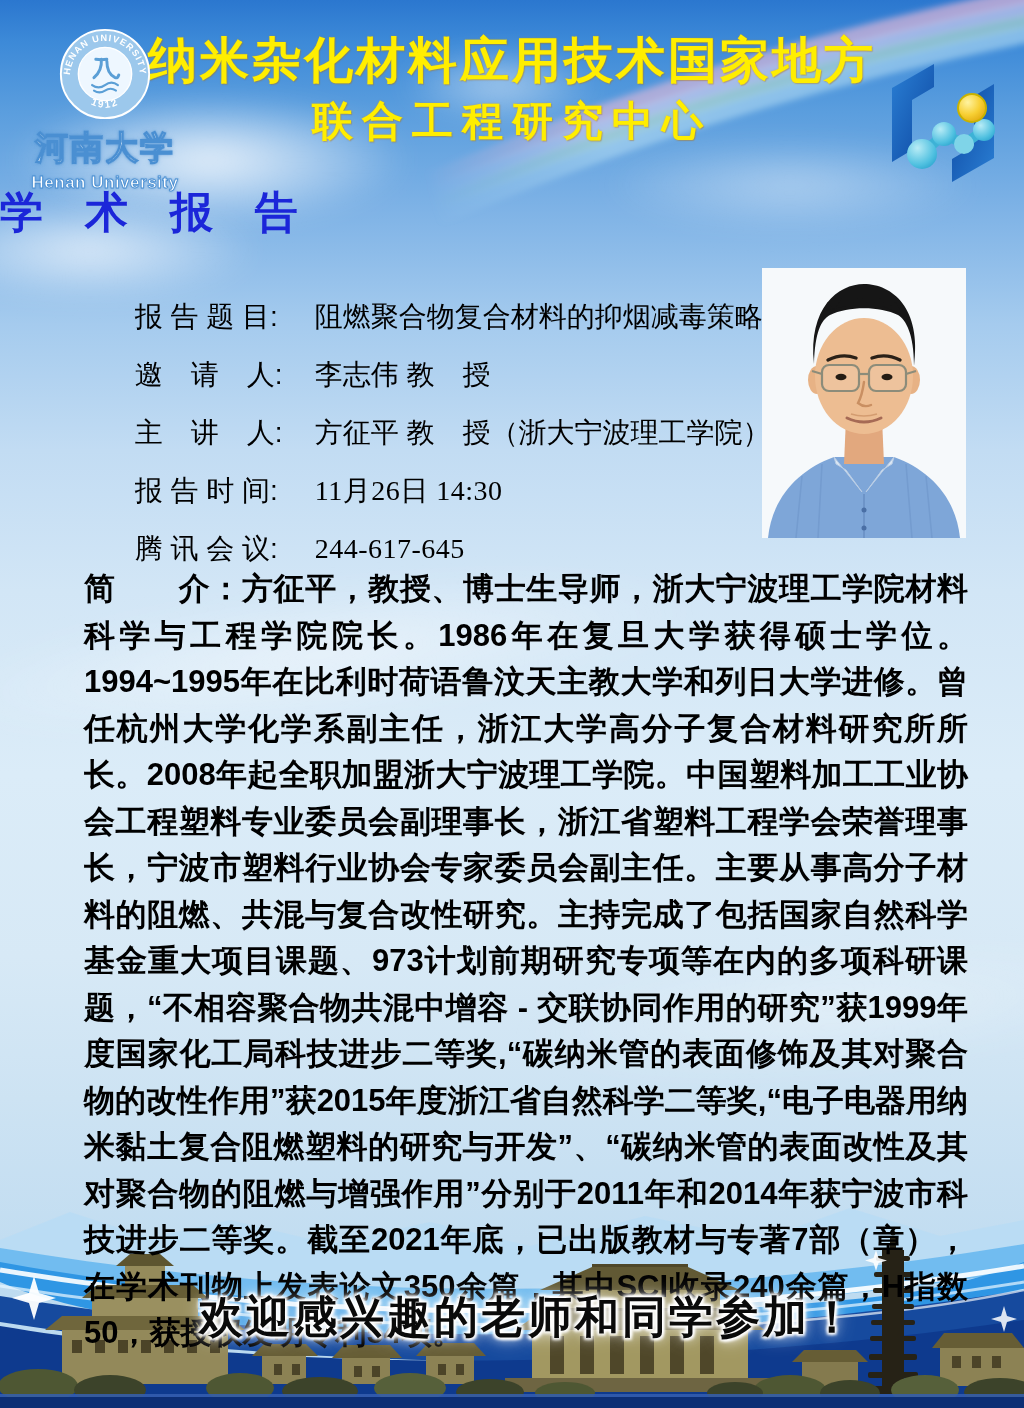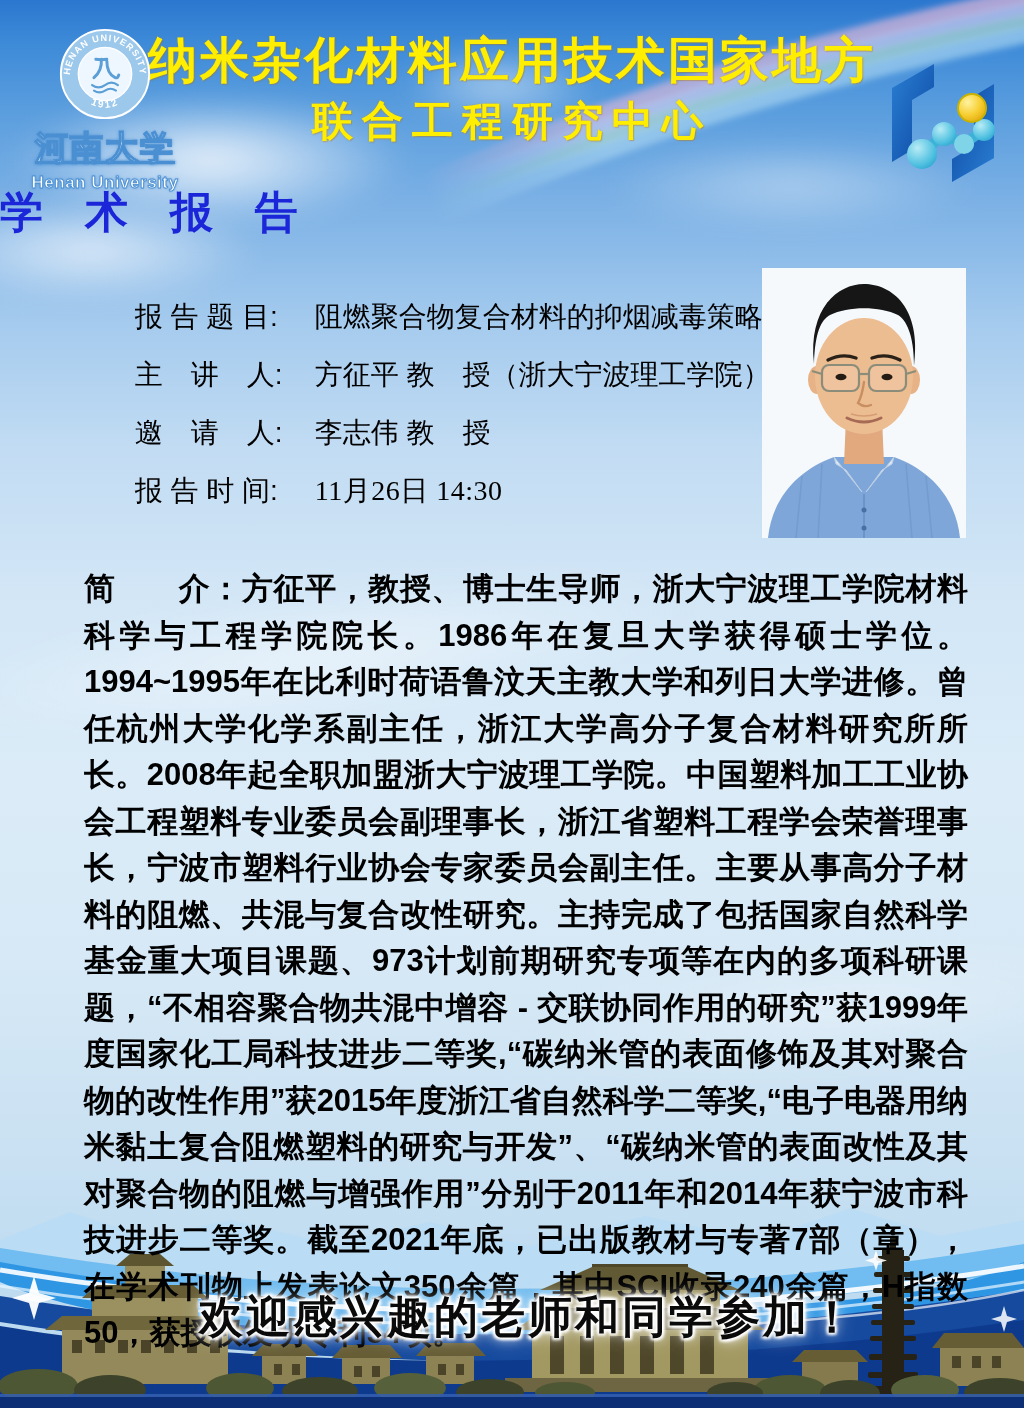--- a/index.html
+++ b/index.html
@@ -18,21 +18,20 @@
   .c4{left:600px;top:140px;width:380px;height:90px;background:radial-gradient(closest-side,rgba(255,255,255,.4),rgba(255,255,255,0));}
   .c5{left:-60px;top:590px;width:760px;height:130px;background:radial-gradient(closest-side,rgba(255,255,255,.45),rgba(255,255,255,0));transform:rotate(-7deg);}
   .c6{left:520px;top:950px;width:620px;height:120px;background:radial-gradient(closest-side,rgba(255,255,255,.3),rgba(255,255,255,0));transform:rotate(-5deg);}
   .rainbow{position:absolute;left:0;top:0;width:1024px;height:420px;z-index:1;pointer-events:none;}
   .seal-wrap{position:absolute;left:20px;top:28px;width:170px;text-align:center;z-index:3;}
   .seal-svg{width:92px;height:92px;display:block;margin:0 auto;}
   .uni-cn{
     font-size:33px;font-weight:bold;color:#ffffff;letter-spacing:2px;margin-top:6px;
     -webkit-text-stroke:1.2px #4a8fd2;
     text-shadow:0 0 2px #4a8fd2,0 0 4px rgba(74,143,210,.8);
-    text-decoration:underline;
   }
   .uni-en{
     font-size:17px;font-weight:bold;color:#ffffff;margin-top:2px;letter-spacing:.5px;
     -webkit-text-stroke:.8px #4a8fd2;
     text-shadow:0 0 2px #4a8fd2,0 0 3px rgba(74,143,210,.8);
   }
   .main-title{position:absolute;left:0;top:30px;width:100%;text-align:center;z-index:2;
     font-family:"Liberation Serif","DejaVu Serif",serif;font-weight:bold;color:#ffee00;
     text-shadow:0 0 2px rgba(210,140,0,.45),1px 1px 1px rgba(180,110,0,.35);}
   .main-title .l1{font-size:49px;letter-spacing:3px;line-height:62px;}
@@ -283,27 +282,30 @@
     <div class="l2">联合工程研究中心</div>
   </div>
 
   <div class="section-title">学 术 报 告</div>
 
   <div class="info-block">
     <div class="info-row">
       <span class="info-label">报 告 题 目:</span><span class="info-value">阻燃聚合物复合材料的抑烟减毒策略</span>
     </div>
     <div class="info-row">
+      <span class="info-label">邀　请　人:</span><span class="info-value">李志伟 教　授</span>
+    </div>
+    <div class="info-row">
       <span class="info-label">主　讲　人:</span><span class="info-value">方征平 教　授（浙大宁波理工学院）</span>
     </div>
     <div class="info-row">
-      <span class="info-label">邀　请　人:</span><span class="info-value">李志伟 教　授</span>
-    </div>
-    <div class="info-row">
       <span class="info-label">报 告 时 间:</span><span class="info-value serif-val">11月26日 14:30</span>
+    </div>
+    <div class="info-row">
+      <span class="info-label">腾 讯 会 议:</span><span class="info-value serif-val">244-617-645</span>
     </div>
   </div>
 
   <div class="photo">
     <svg viewBox="0 0 204 270">
       <rect x="0" y="0" width="204" height="270" fill="#fbfcfd"></rect>
       <rect x="0" y="0" width="204" height="270" fill="#eef3f7" opacity=".35"></rect>
 
       <path d="M6,270 C10,230 36,202 72,189 L132,189 C168,202 194,230 198,270 Z" fill="#7ea6d8"></path>
       <g stroke="#6d94c8" stroke-width="1.6" opacity=".55">

